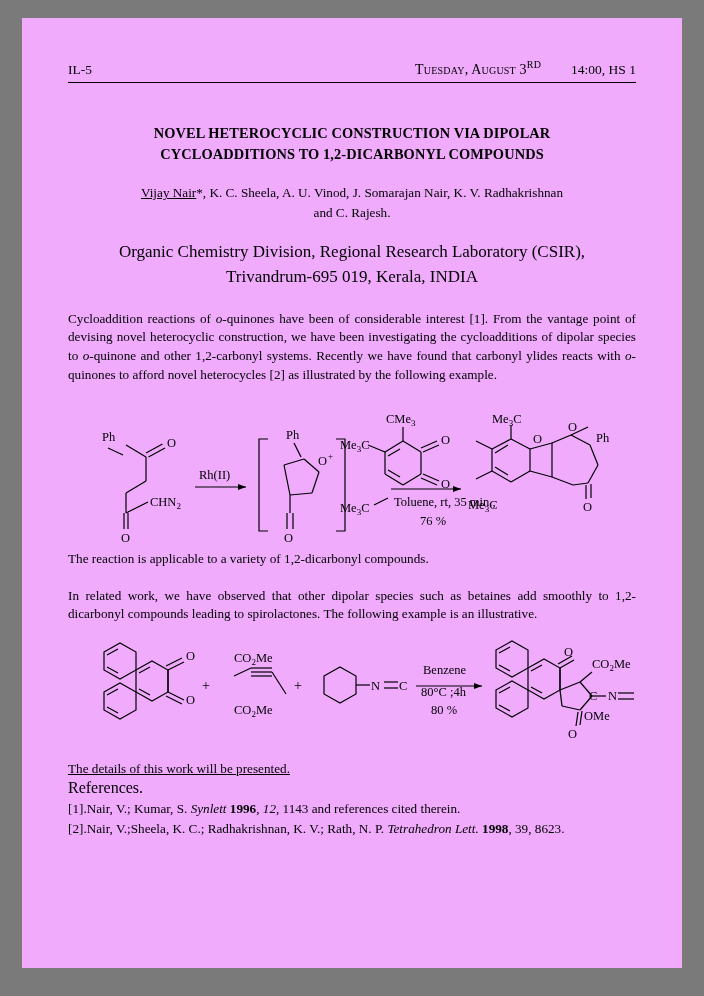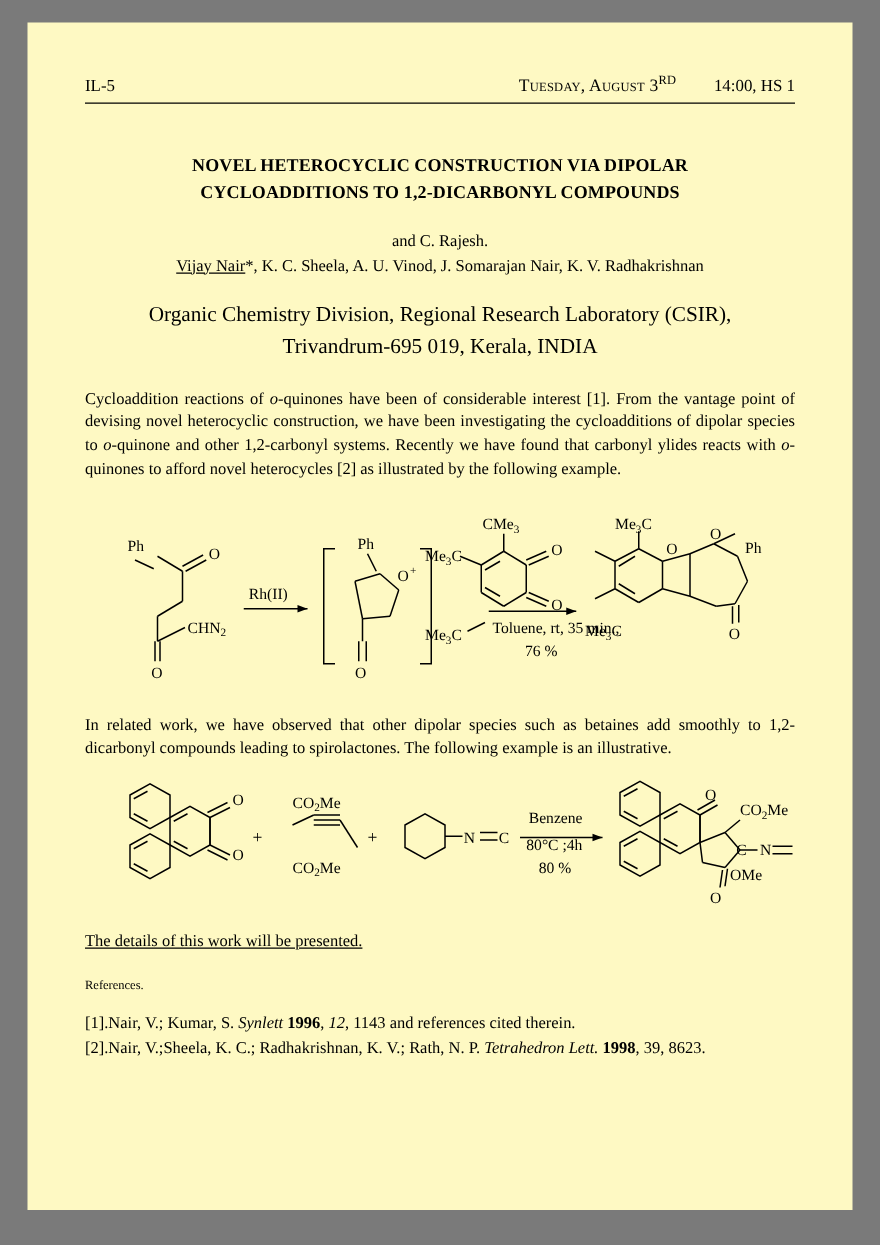--- a/index.html
+++ b/index.html
@@ -12,21 +12,21 @@
     height: 996px;
     font-family: "Liberation Serif", serif;
     display: flex;
     justify-content: center;
   }
   .page {
     position: relative;
     width: 660px;
     height: 950px;
     margin-top: 18px;
-    background: #fef9c3;
+    background: #f0abfc;
     box-sizing: border-box;
   }
   .page-inner {
     position: absolute;
     left: 0; top: 0; right: 0; bottom: 0;
     padding: 38px 46px 0 46px;
     box-sizing: border-box;
   }
 
   
@@ -73,22 +73,22 @@
   
   .para {
     margin-top: 20px;
     font-size: 13.2px;
     line-height: 1.42;
     text-align: justify;
   }
   .para.tight { margin-top: 16px; text-decoration: underline; }
   .para i { font-style: italic; }
 
-  .refhead { margin-top: 20px; font-size: 10px; }
-  .reflist { margin-top: 14px; font-size: 13.2px; line-height: 1.5; }
+  .refhead { font-size: 16px; }
+  .reflist { margin-top: 2px; font-size: 13.2px; line-height: 1.5; }
   .reflist i { font-style: italic; }
   .reflist b { font-weight: bold; }
 
   
   .scheme { position: relative; margin: 10px 0 0 0; }
   .scheme svg { display: block; }
   .s1 { height: 152px; margin-top: 14px; }
   .s2 { height: 110px; margin-top: 10px; }
 
   .cap { font-size: 13.2px; }
@@ -105,22 +105,22 @@
     <span class="mid"><span>Tuesday, August 3</span><sup>rd</sup></span>
     <span class="right">14:00, HS 1</span>
   </div>
 
   <div class="title">
     <div>NOVEL HETEROCYCLIC CONSTRUCTION VIA DIPOLAR</div>
     <div>CYCLOADDITIONS TO 1,2-DICARBONYL COMPOUNDS</div>
   </div>
 
   <div class="authors">
+    <div><span class="u">Vijay Nair</span><span>*, K. C. Sheela, A. U. Vinod, J. Somarajan Nair, K. V. Radhakrishnan</span></div>
     <div>and C. Rajesh.</div>
-    <div><span class="u">Vijay Nair</span><span>*, K. C. Sheela, A. U. Vinod, J. Somarajan Nair, K. V. Radhakrishnan</span></div>
   </div>
 
   <div class="affil">
     <div>Organic Chemistry Division, Regional Research Laboratory (CSIR),</div>
     <div>Trivandrum-695 019, Kerala, INDIA</div>
   </div>
 
   <div class="para"><span>Cycloaddition reactions of </span><i>o</i><span>-quinones have been of considerable interest [1]. From the vantage point of devising novel heterocyclic construction, we have been investigating the cycloadditions of dipolar species to </span><i>o</i><span>-quinone and other 1,2-carbonyl systems. Recently we have found that carbonyl ylides reacts with </span><i>o</i><span>-quinones to afford novel heterocycles [2] as illustrated by the following example.</span></div>
 
   <div class="scheme s1">
@@ -236,20 +236,21 @@
       </g>
       <text x="424" y="24" font-family="Liberation Serif, serif" font-size="12.5">Me<tspan font-size="9" dy="3">3</tspan><tspan font-size="12.5" dy="-3">C</tspan></text>
       <text x="465" y="44" font-family="Liberation Serif, serif" font-size="12.5">O</text>
       <text x="500" y="32" font-family="Liberation Serif, serif" font-size="12.5">O</text>
       <text x="528" y="43" font-family="Liberation Serif, serif" font-size="12.5">Ph</text>
       <text x="515" y="112" font-family="Liberation Serif, serif" font-size="12.5">O</text>
       <text x="400" y="110" font-family="Liberation Serif, serif" font-size="12.5">Me<tspan font-size="9" dy="3">3</tspan><tspan font-size="12.5" dy="-3">C</tspan></text>
     </svg>
   </div>
 
+  <div class="cap">The reaction is applicable to a variety of 1,2-dicarbonyl compounds.</div>
 
   <div class="para">In related work, we have observed that other dipolar species such as betaines add smoothly to 1,2-dicarbonyl compounds leading to spirolactones. The following example is an illustrative.</div>
 
   <div class="scheme s2">
     <svg width="568" height="110" viewBox="0 0 568 110">
       <g stroke="#000" fill="none" stroke-width="1.2">
 
         <polygon points="36,18 52,9 68,18 68,36 52,45 36,36"></polygon>
         <polygon points="36,58 52,49 68,58 68,76 52,85 36,76"></polygon>
         <polygon points="68,36 84,27 100,36 100,58 84,67 68,58"></polygon>

